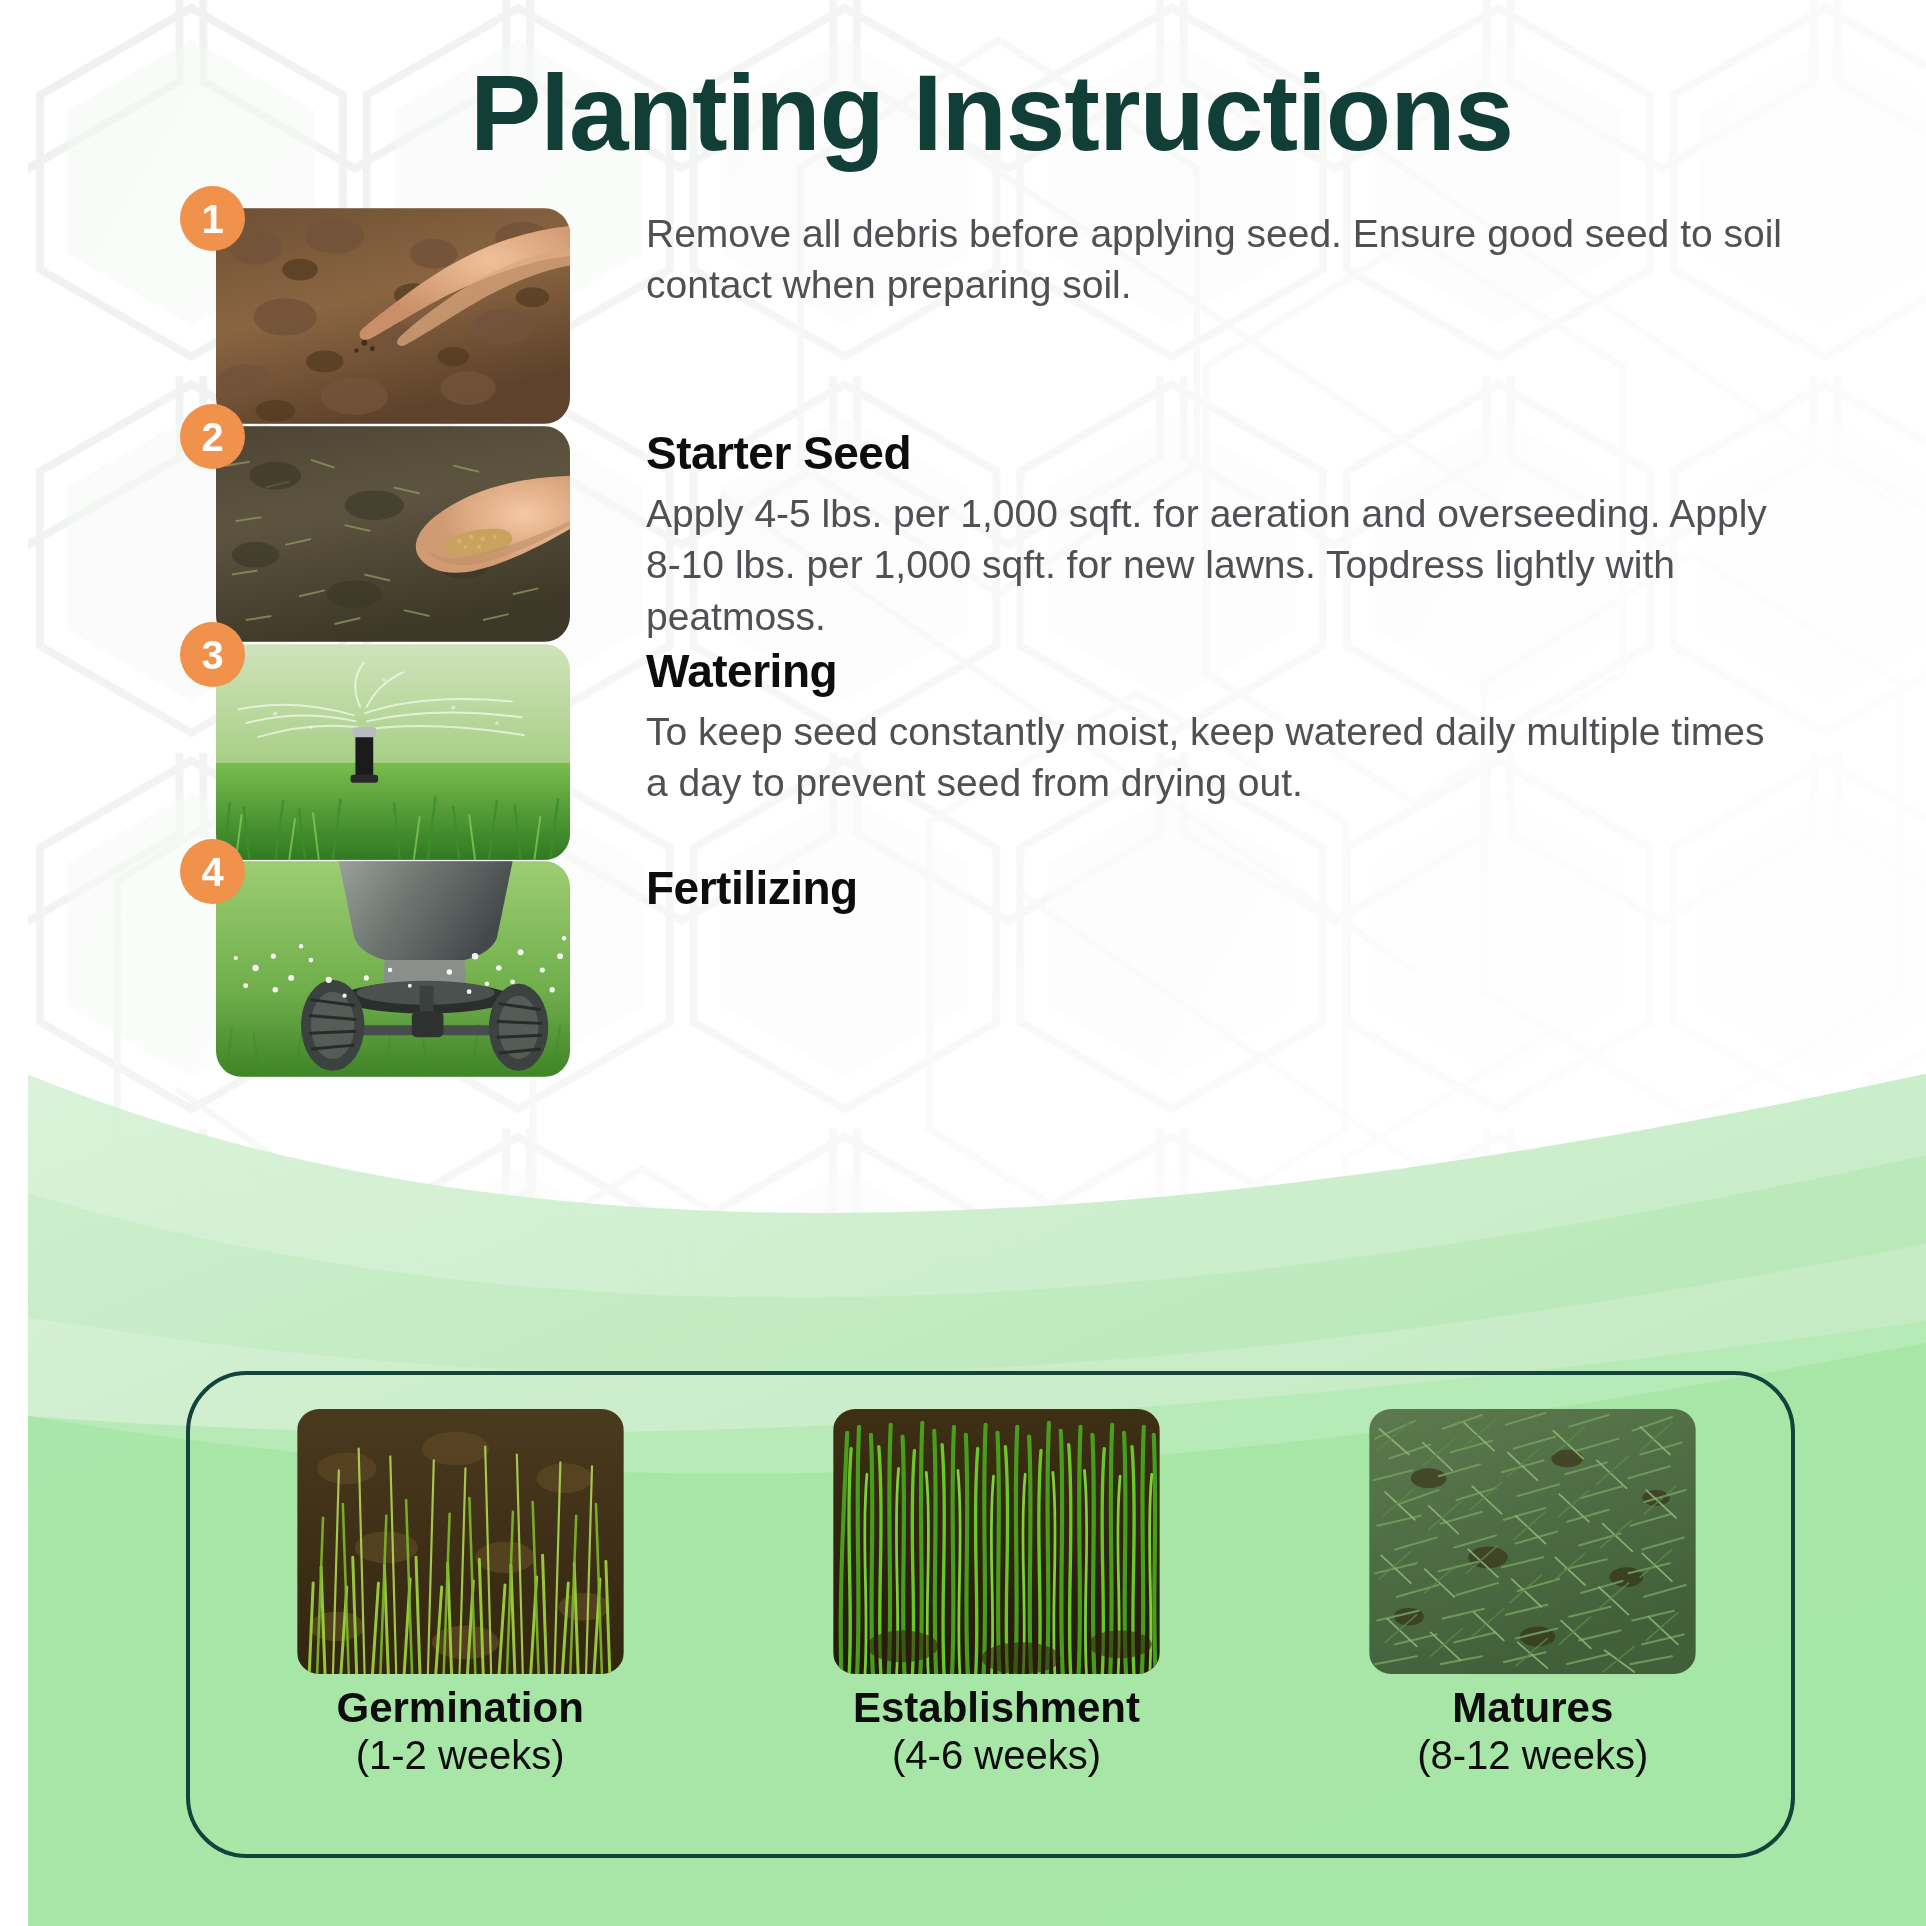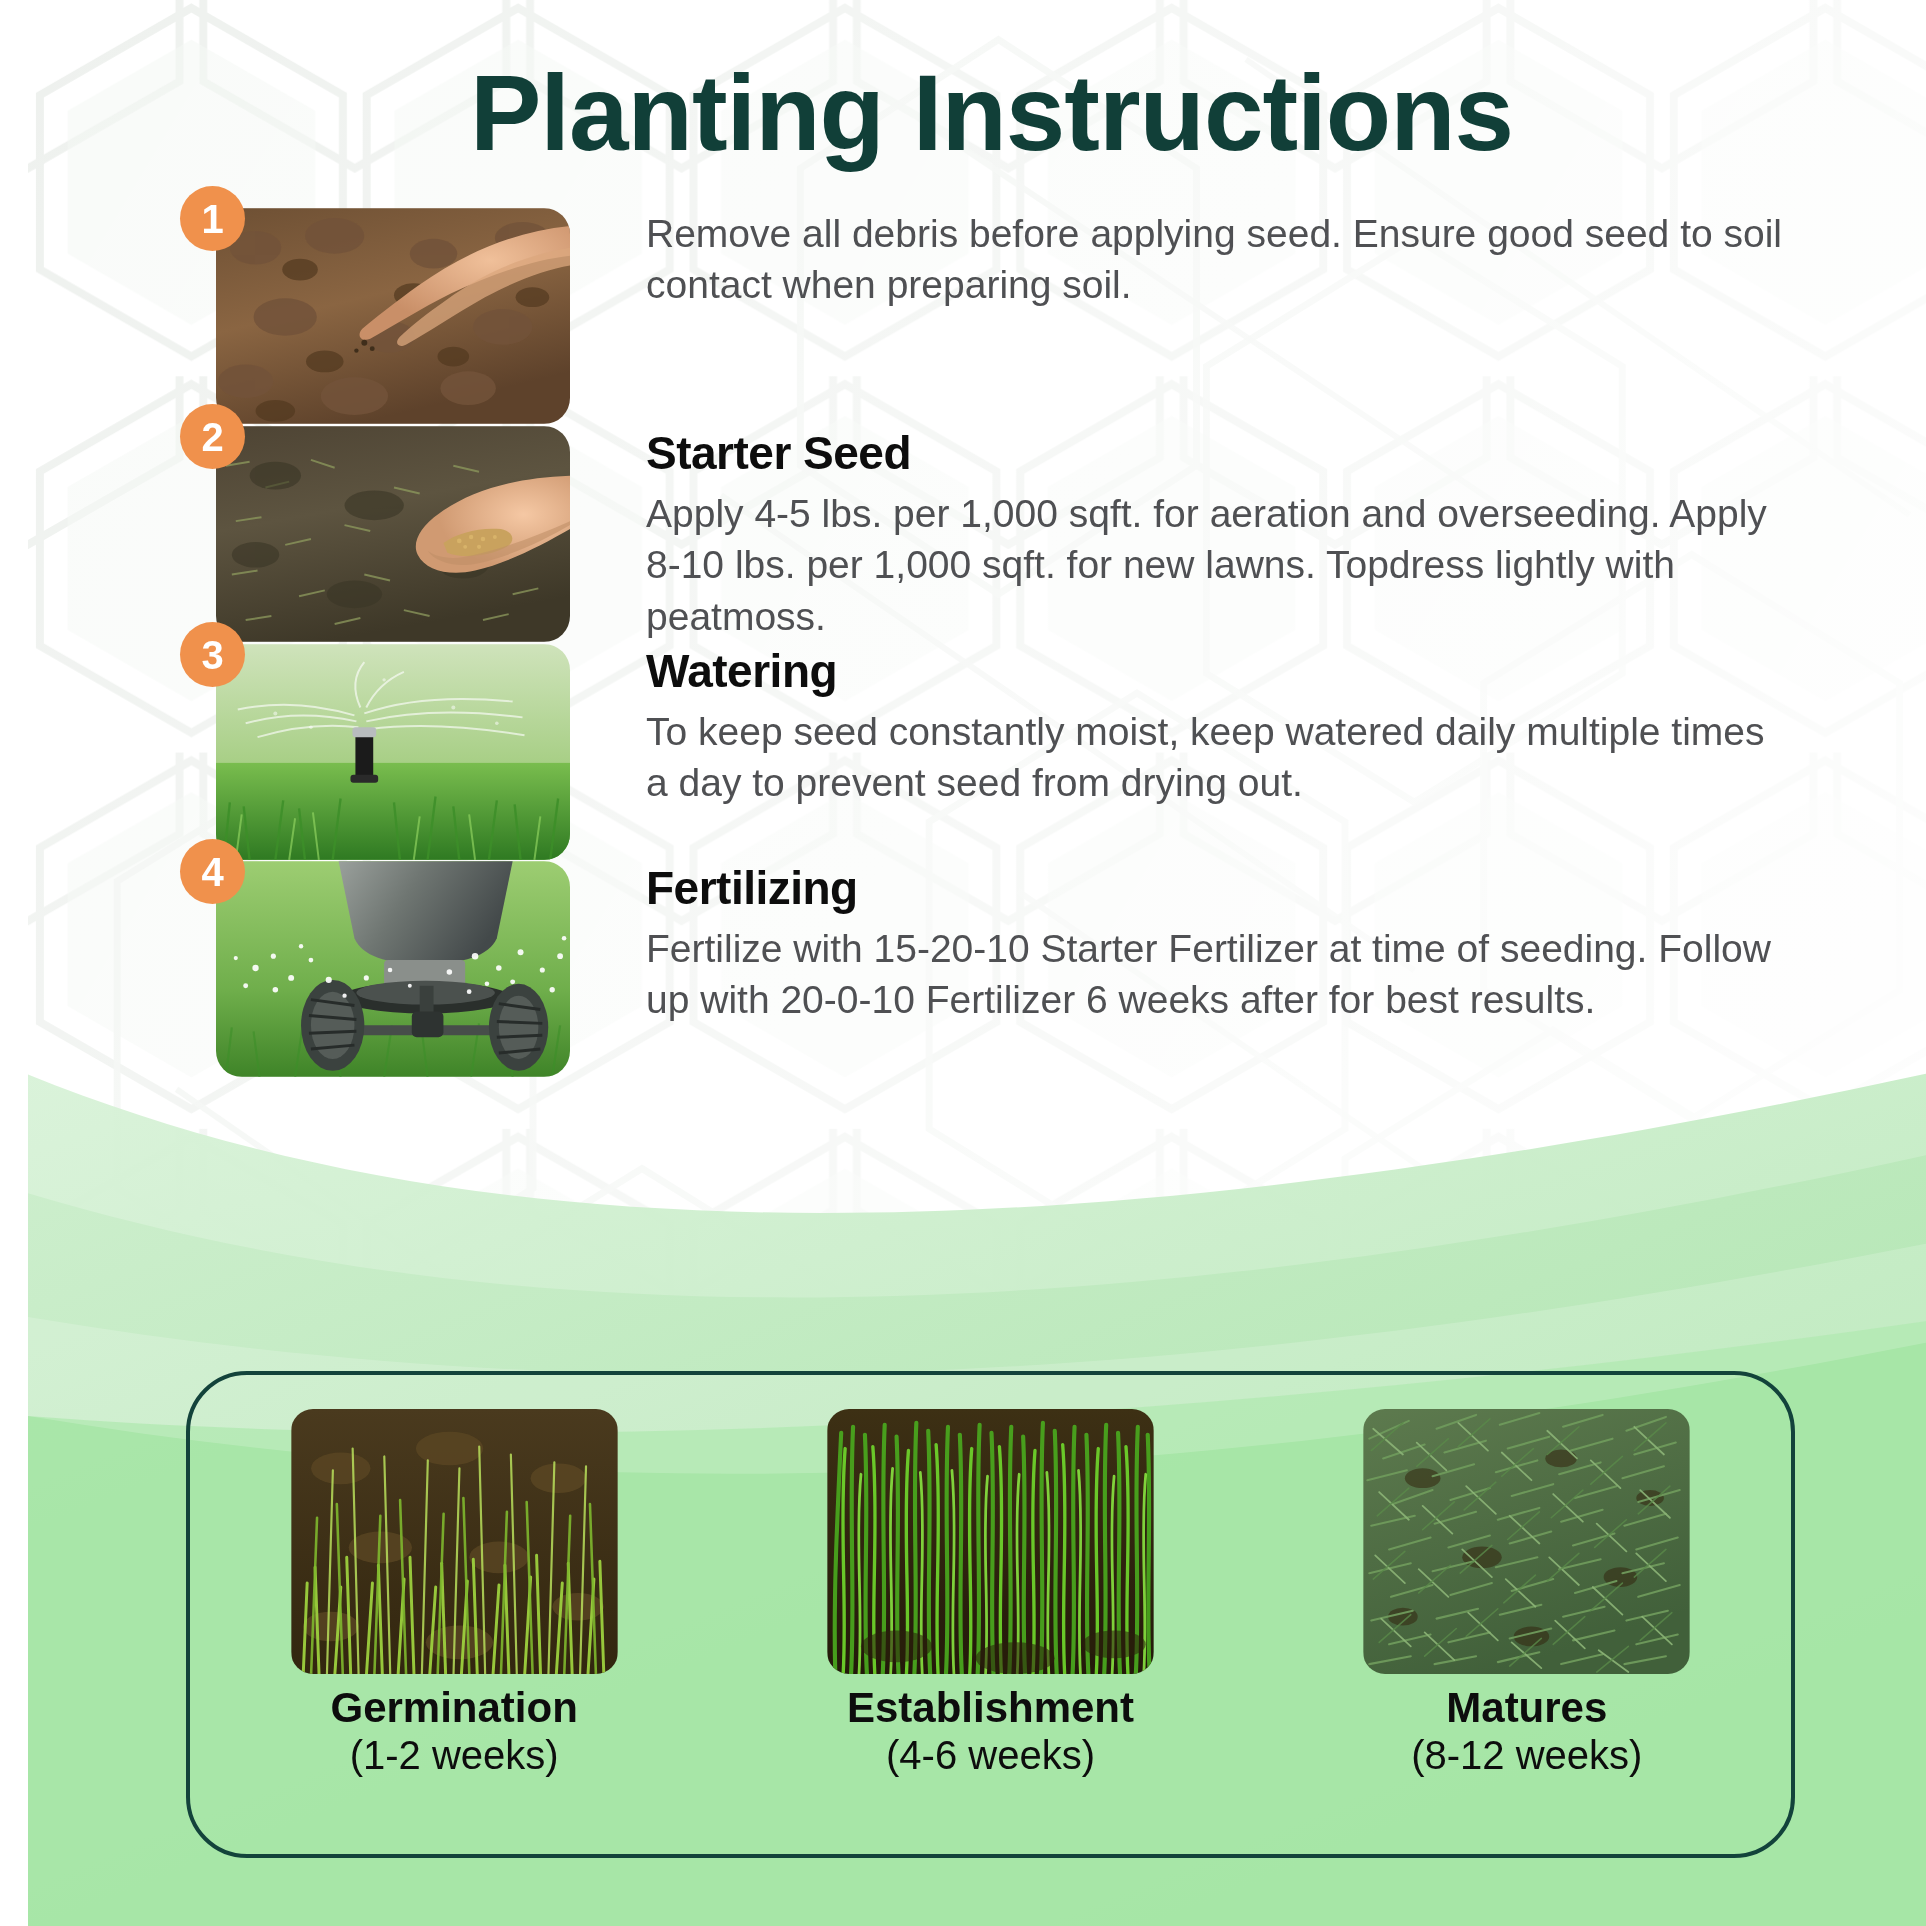--- a/index.html
+++ b/index.html
@@ -133,21 +133,21 @@
     top: 1371px;
     width: 1609px;
     height: 487px;
     border: 4px solid #13433b;
     border-radius: 61px;
     background: rgba(160, 230, 160, 0.0);
   }
 
   .stages {
     position: absolute;
-    left: 158px;
+    left: 164px;
     top: 1371px;
     width: 1609px;
     height: 487px;
     display: flex;
     justify-content: space-around;
     align-items: flex-start;
     padding-top: 38px;
   }
 
   .stage {
@@ -512,21 +512,20 @@
               <circle cx="130" cy="136" r="2.2"></circle>
                 <circle cx="196" cy="126" r="2"></circle>
               <circle cx="20" cy="98" r="2.1"></circle>
                 <circle cx="352" cy="78" r="2.3"></circle>
             </g>
           </svg>
         </div>
       </div>
       <div class="step-text">
         <div class="step-heading">Fertilizing</div>
-        <div class="step-body">Fertilize with 15-20-10 Starter Fertilizer at time of seeding.  Follow up with 20-0-10 Fertilizer 6 weeks after for best results.</div>
       </div>
     </div>
 
   </div>
 
   <div class="bottom-panel"></div>
 
   <div class="stages">
 
     <div class="stage">

